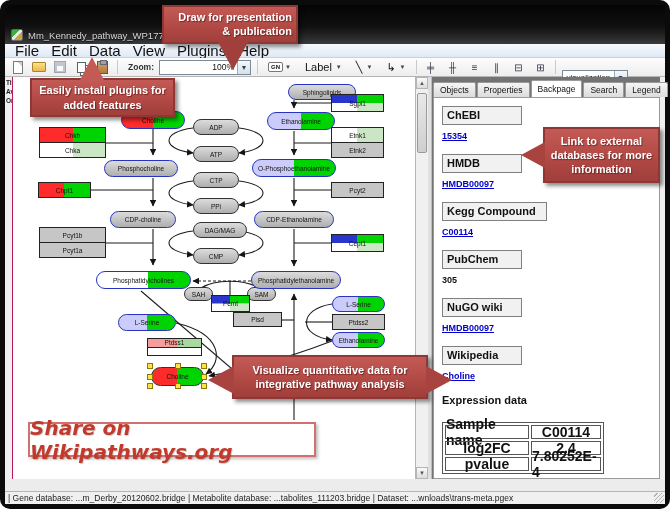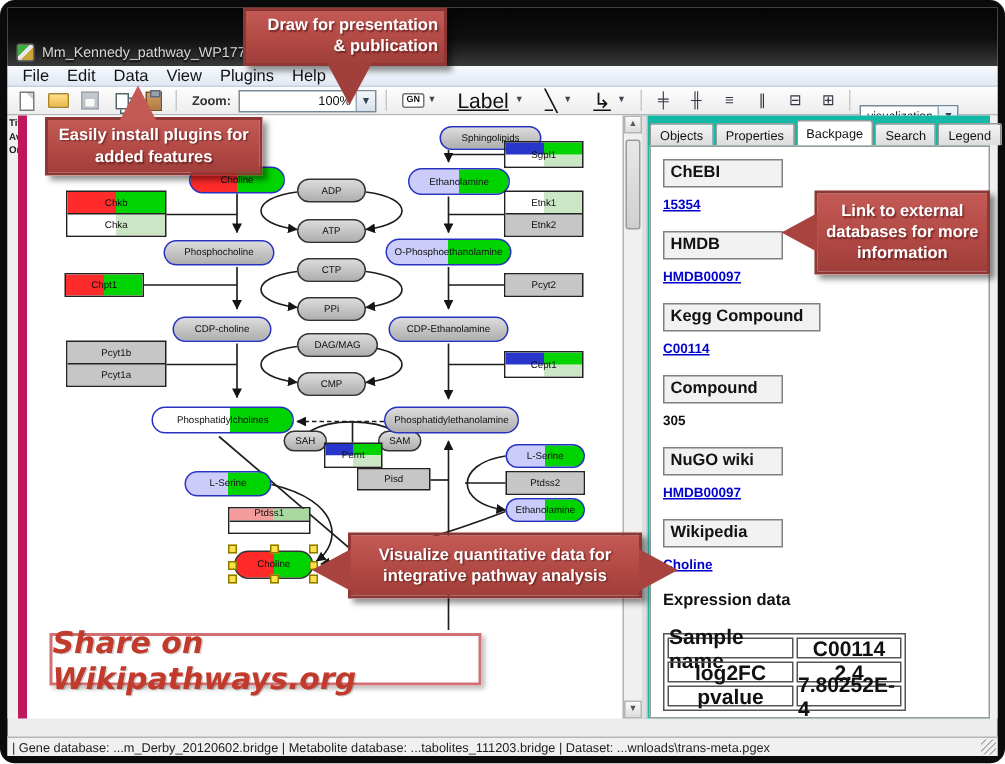--- a/index.html
+++ b/index.html
@@ -13,21 +13,21 @@
             background:linear-gradient(180deg,#050505,#101010 55%,#2b2b2b 85%,#3a3a3a);}
   .titlebar-inner{position:absolute;left:6px;bottom:3px;display:flex;align-items:center;gap:5px;}
   .app-icon{width:12px;height:12px;border-radius:2px;border:1px solid #666;
             background:linear-gradient(135deg,#3fae3f 0 40%,#e8e8e8 40% 60%,#caa53c 60%);}
   .title-text{font-size:9.5px;color:#d8d8d8;text-shadow:0 1px 1px #000;}
 
   
   .menubar{position:absolute;left:0;top:39px;width:660px;height:14px;
            background:linear-gradient(#f7fafd,#dfe8f4);border-bottom:1px solid #c8d2de;
            display:flex;align-items:center;padding-left:4px;}
-  .menu-item{font-size:11px;padding:1px 6px;cursor:default;}
+  .menu-item{font-size:15px;padding:1px 6px;cursor:default;}
 
   
   .toolbar{position:absolute;left:0;top:53px;width:660px;height:19px;
            background:linear-gradient(#fdfdfd,#ededed);border-bottom:1px solid #b5b5b5;
            display:flex;align-items:center;gap:3px;padding:0 4px;}
   .tsep{width:1px;height:14px;background:#c9c9c9;margin:0 3px;}
   .tbtn{width:18px;height:16px;display:flex;align-items:center;justify-content:center;border:1px solid transparent;}
   .fi{position:relative;}
   .fi-new{width:10px;height:13px;background:#fff;border:1px solid #7a7a7a;
           background-image:linear-gradient(225deg,#cfcfcf 0 3px,transparent 3px);}
@@ -37,30 +37,30 @@
   .fi-copy{width:9px;height:11px;background:#fff;border:1px solid #566;box-shadow:3px 3px 0 -1px #fff,3px 3px 0 0 #566;}
   .fi-paste{width:11px;height:13px;background:linear-gradient(#d2a068,#b07b3e);border:1px solid #7c4f1e;}
   .fi-paste:after{content:"";position:absolute;left:2px;top:-2px;width:5px;height:3px;background:#9aa2ab;border:1px solid #667;}
   .zoom-label{font-size:8.5px;font-weight:bold;color:#333;margin:0 2px 0 4px;}
   .combo{position:relative;height:15px;background:#fff;border:1px solid #7a8a99;font-size:8.5px;
          display:flex;align-items:center;padding:0 16px 0 4px;}
   .combo .arrow{position:absolute;right:0;top:0;width:13px;height:13px;background:linear-gradient(#f4f7fa,#d7e0ea);
                 border-left:1px solid #9ab;font-size:7px;display:flex;align-items:center;justify-content:center;color:#345;}
   .tool-btn{height:15px;display:flex;align-items:center;gap:2px;border:1px solid transparent;padding:0 3px;font-size:7.5px;}
   .tool-glyph{border:1px solid #777;background:#fff;font-size:6px;font-weight:bold;padding:1px 2px;border-radius:2px;}
-  .tool-glyph.plain{border:none;background:none;font-size:14px;font-weight:normal;text-decoration:underline;}
+  .tool-glyph.plain{border:none;background:none;font-size:11px;font-weight:normal;}
   .dd{font-size:6px;color:#445;}
   .align-btn{width:16px;height:16px;display:flex;align-items:center;justify-content:center;
              font-size:10px;color:#334;border:1px solid transparent;}
 
   
   .mainarea{position:absolute;left:0;top:72px;width:660px;height:402px;background:#f0f0f0;}
   .side-label{position:absolute;left:1px;width:24px;height:8px;overflow:hidden;font-size:6.5px;font-weight:bold;color:#222;white-space:nowrap;}
 
-  .canvas{position:absolute;left:7px;top:0;width:403px;height:402px;background:#fff;border-left:6px solid #be185d;overflow:hidden;}
+  .canvas{position:absolute;left:7px;top:0;width:403px;height:402px;background:#fff;border-left:1px solid #be185d;overflow:hidden;}
   .edges{position:absolute;left:0;top:0;pointer-events:none;}
   .node{position:absolute;font-size:6.5px;overflow:hidden;}
   .pill{border-radius:10px;border:1px solid #333;display:flex;align-items:center;justify-content:center;}
   .b-blue{border-color:#2633c0;}
   .b-dark{border-color:#333;}
   .rectnode{border:1px solid #222;display:flex;flex-direction:column;}
   .rrow{flex:1;display:flex;align-items:center;justify-content:center;border-top:1px solid #222;overflow:hidden;}
   .rrow:first-child{border-top:none;}
   .nlabel{white-space:nowrap;}
   .fill-gray{background:linear-gradient(#dcdcdc,#aeaeae);}
@@ -76,21 +76,21 @@
   .fill-white{background:#fff;}
   .handle{position:absolute;width:6px;height:6px;background:#ffe24a;border:1px solid #8a7a00;}
 
   
   .vscroll{position:absolute;left:410px;top:0;width:13px;height:402px;background:#f0f0f0;border-left:1px solid #b5b5b5;}
   .sb-arrow{position:absolute;font-size:6px;color:#556;display:flex;align-items:center;justify-content:center;
             background:linear-gradient(#fafafa,#dcdcdc);border:1px solid #b5b5b5;}
   .sb-thumb{position:absolute;background:linear-gradient(#e8e8e8,#cfcfcf);border:1px solid #9a9a9a;border-radius:2px;}
 
   
-  .rightpanel{position:absolute;left:423px;top:0;width:232px;height:402px;background:#14b8a6;}
+  .rightpanel{position:absolute;left:423px;top:0;width:232px;height:402px;background:#737373;}
   .splitter{position:absolute;left:0;top:0;width:4px;height:402px;background:#e0e0e0;border-right:1px solid #bbb;}
   .tabsrow{position:absolute;left:5px;top:3px;right:0;height:17px;display:flex;align-items:flex-end;gap:1px;}
   .tab{height:15px;padding:0 6px;font-size:8.5px;display:flex;align-items:center;
        background:linear-gradient(#f5f5f5,#dcdcdc);border:1px solid #9a9a9a;border-bottom:none;border-radius:2px 2px 0 0;}
   .tab.active{height:17px;background:#fff;font-weight:normal;}
   .panelbody{position:absolute;left:5px;top:20px;width:227px;height:382px;background:#fff;
              border:1px solid #9a9a9a;overflow:hidden;padding:8px 8px 0 8px;}
   .bp-header{width:fit-content;min-width:80px;background:#f1f1f1;border:1px solid #808080;
              font-size:11px;font-weight:bold;padding:2px 10px 3px 4px;margin-bottom:6px;}
   .bp-link{display:block;font-size:9px;font-weight:bold;color:#0000cc;text-decoration:underline;margin-bottom:13px;}
@@ -438,21 +438,21 @@
               </div>
               <div class="bp-section">
                 <div class="bp-header">HMDB</div>
                 <a class="bp-link" href="#">HMDB00097</a>
               </div>
               <div class="bp-section">
                 <div class="bp-header">Kegg Compound</div>
                 <a class="bp-link" href="#">C00114</a>
               </div>
               <div class="bp-section">
-                <div class="bp-header">Compound</div>
+                <div class="bp-header">PubChem</div>
                 <div class="bp-plain">305</div>
               </div>
               <div class="bp-section">
                 <div class="bp-header">NuGO wiki</div>
                 <a class="bp-link" href="#">HMDB00097</a>
               </div>
               <div class="bp-section">
                 <div class="bp-header">Wikipedia</div>
                 <a class="bp-link" href="#">Choline</a>
               </div>

